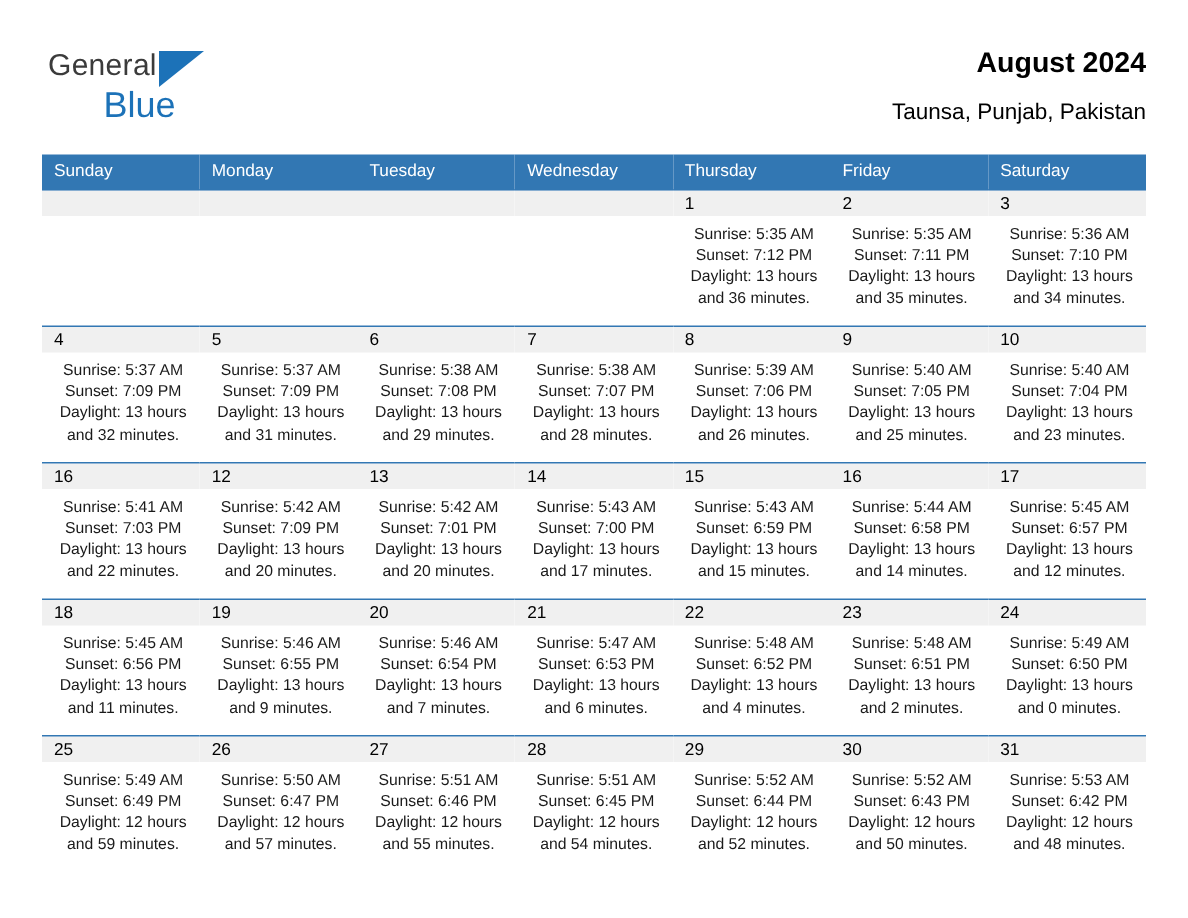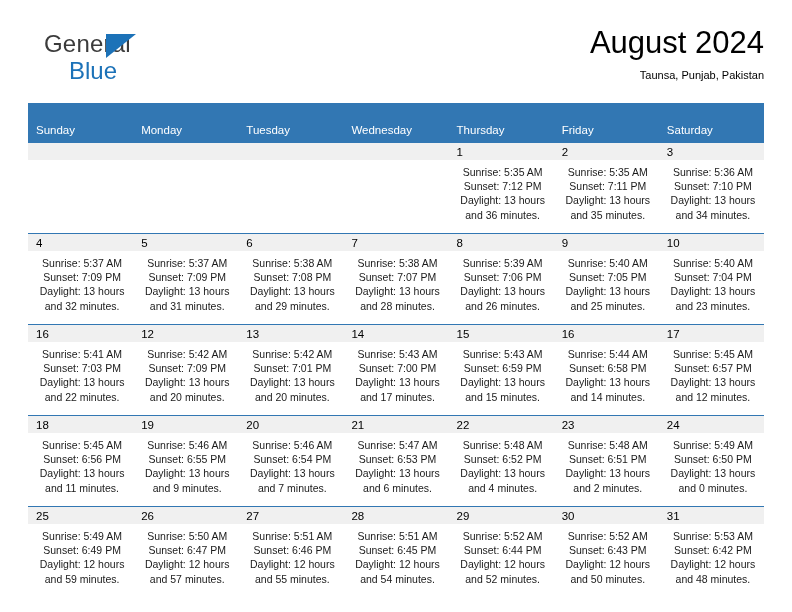--- a/index.html
+++ b/index.html
@@ -31,23 +31,23 @@
   }
   .logo {
     position: absolute;
     left: 4px;
     top: 4px;
     width: 200px;
     height: 60px;
   }
   .logo-general {
     position: absolute;
-    left: 12px;
+    left: 0;
     top: 0;
-    font-size: 24px;
+    font-size: 20px;
     color: #3b3b3b;
     letter-spacing: 0.2px;
     line-height: 28px;
     font-weight: 400;
   }
   .logo-tri {
     position: absolute;
     left: 74px;
     top: 4px;
     width: 0;
@@ -65,28 +65,28 @@
     font-weight: 400;
     text-align: right;
   }
   .title-block {
     position: absolute;
     right: 0;
     top: 0;
     text-align: right;
   }
   .cal-title {
-    font-size: 31px;
+    font-size: 19px;
     line-height: 34px;
     color: #000;
-    font-weight: 400;
+    font-weight: 700;
     white-space: nowrap;
   }
   .cal-subtitle {
-    font-size: 11px;
+    font-size: 15px;
     line-height: 22px;
     color: #000;
     font-weight: 400;
     margin-top: 4px;
     white-space: nowrap;
   }
 
   
   .calendar {
     position: absolute;
@@ -95,21 +95,21 @@
     width: 736px;
     border-collapse: collapse;
     table-layout: fixed;
   }
   .calendar th {
     background: #3277b3;
     color: #ffffff;
     font-size: 11.5px;
     font-weight: normal;
     text-align: left;
-    padding: 20px 0 5px 8px;
+    padding: 4px 0 5px 8px;
     height: 14px;
     border: none;
   }
   .calendar td {
     vertical-align: top;
     padding: 0;
     border-top: 1px solid #3277b3;
     height: 90px;
     background: #ffffff;
   }

